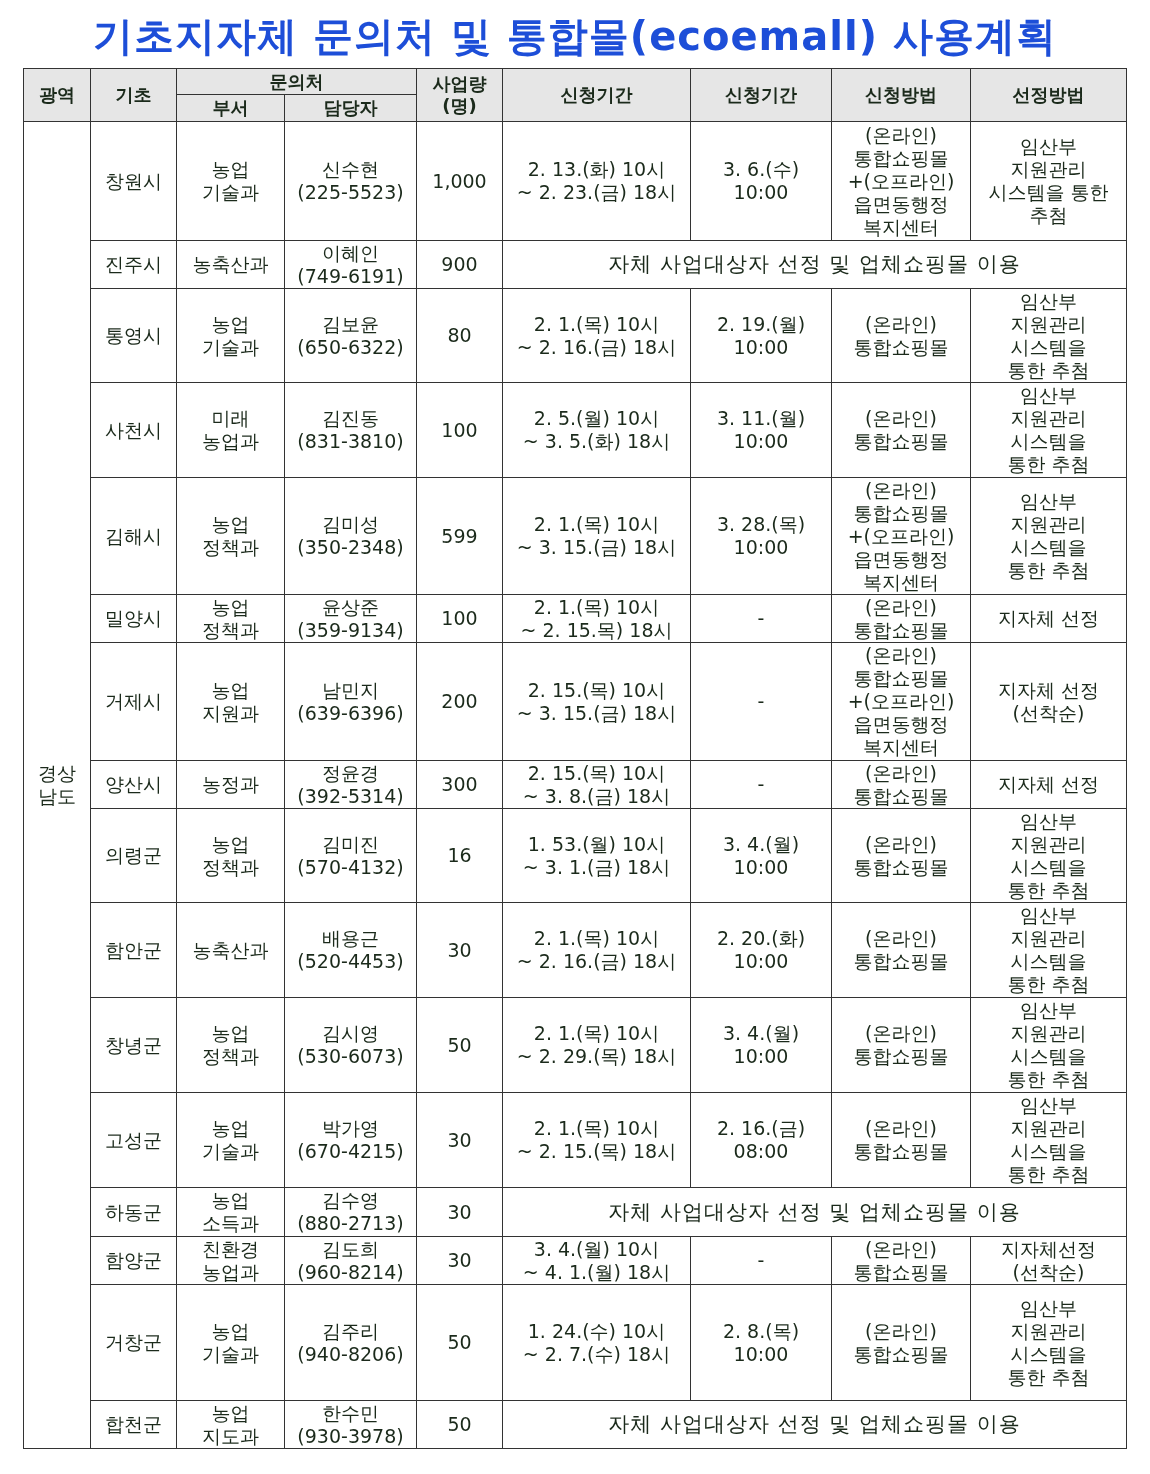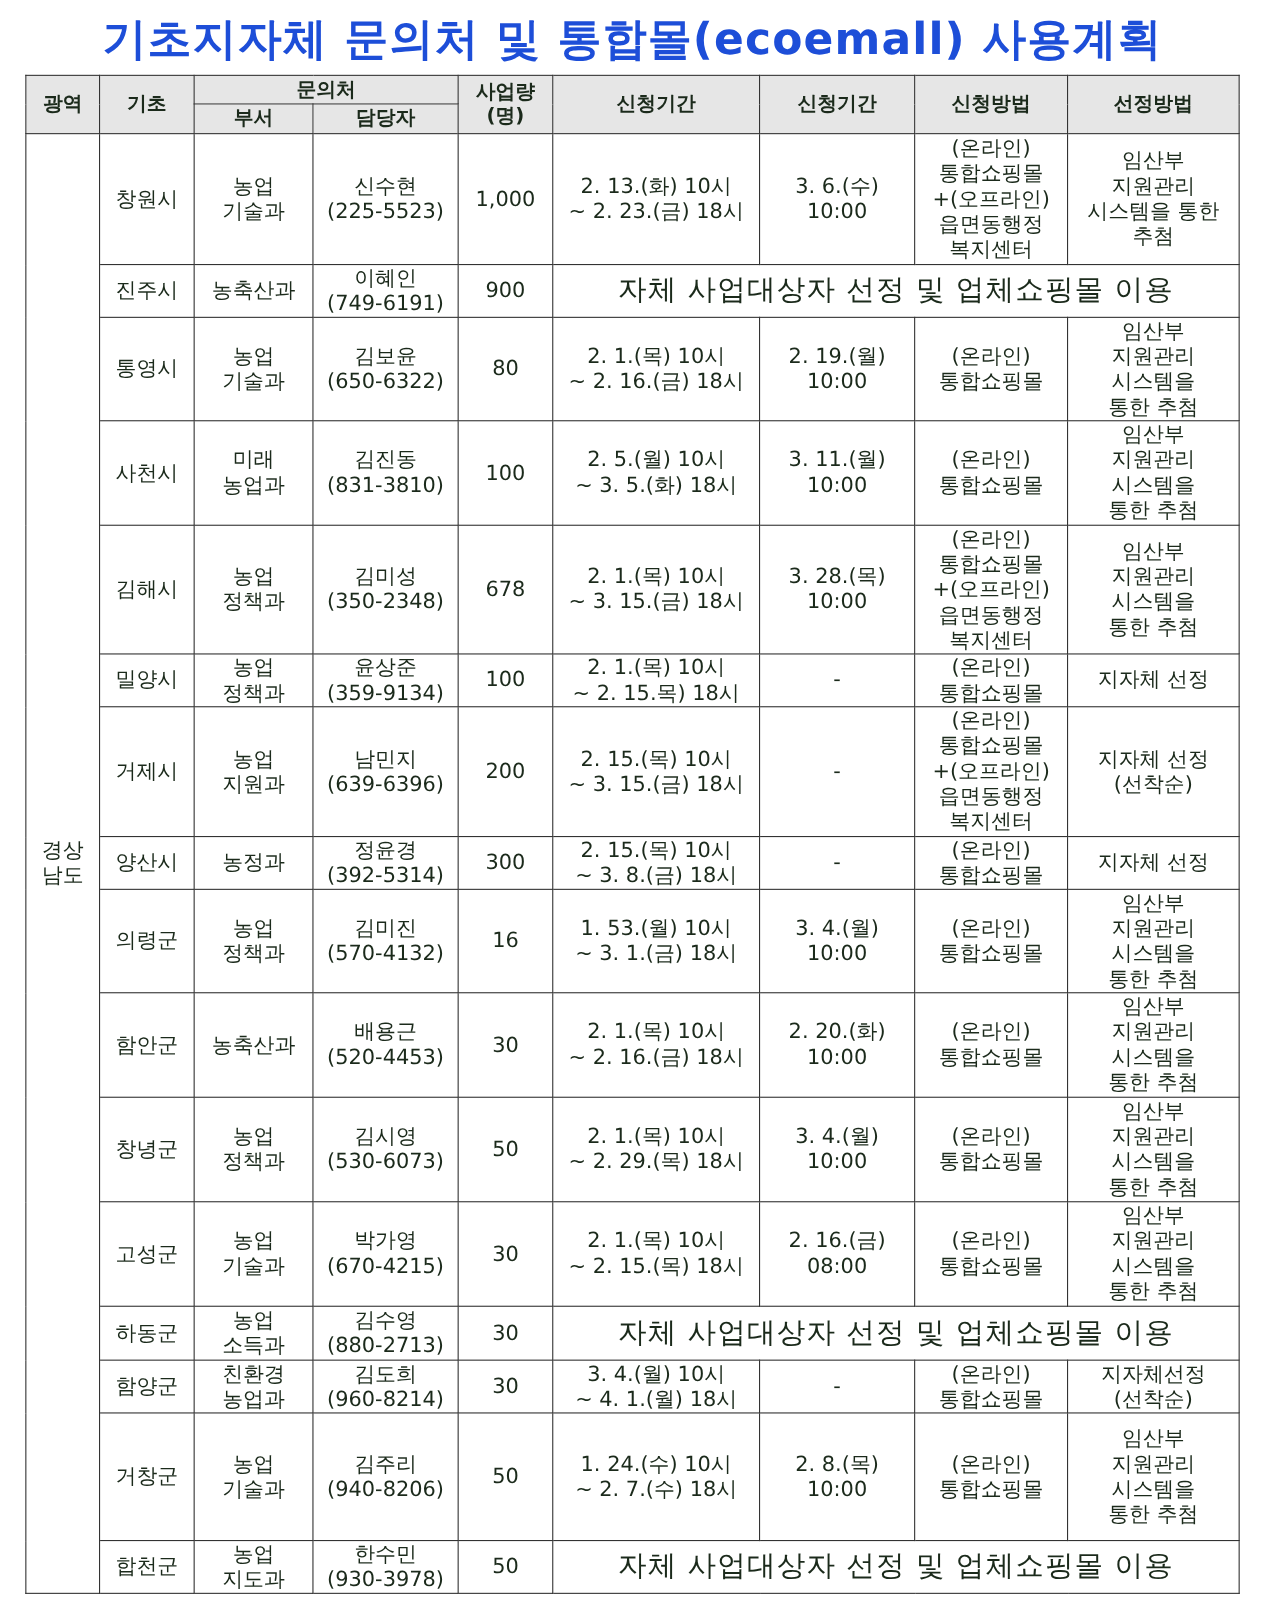--- a/index.html
+++ b/index.html
@@ -21,21 +21,21 @@
     }
     table.grid td, table.grid th {
       border: 1px solid #333;
       text-align: center; vertical-align: middle;
       padding: 0 2px; font-size: 19px; line-height: 23px;
       font-weight: normal; white-space: pre-line; overflow: hidden;
     }
     table.grid thead th { background: #e6e6e6; font-weight: bold; font-size: 18px; line-height: 22px; }
     table.grid thead tr.h1 th { height: 25px; }
     table.grid thead tr.h2 th { height: 26px; }
-    table.grid td.merged { font-size: 26px; letter-spacing: 1px; margin-top: 11px; }
+    table.grid td.merged { font-size: 21px; letter-spacing: 1px; margin-top: 11px; }
     .region { font-size: 20px; line-height: 24px; }
     .loose { line-height: 30px; }
   </style>
 </head>
 <body>
 
 <div class="title">기초지자체 문의처 및 통합몰(ecoemall) 사용계획</div>
 
 <table class="grid">
   <colgroup>
@@ -138,21 +138,21 @@
 시스템을
 통한 추첨</td>
     </tr>
 
     <tr style="height:117px">
       <td>김해시</td>
       <td>농업
 정책과</td>
       <td>김미성
 (350-2348)</td>
-      <td>678</td>
+      <td>599</td>
       <td>2. 1.(목) 10시
 ~ 3. 15.(금) 18시</td>
       <td>3. 28.(목)
 10:00</td>
       <td>(온라인)
 통합쇼핑몰
 +(오프라인)
 읍면동행정
 복지센터</td>
       <td>임산부

